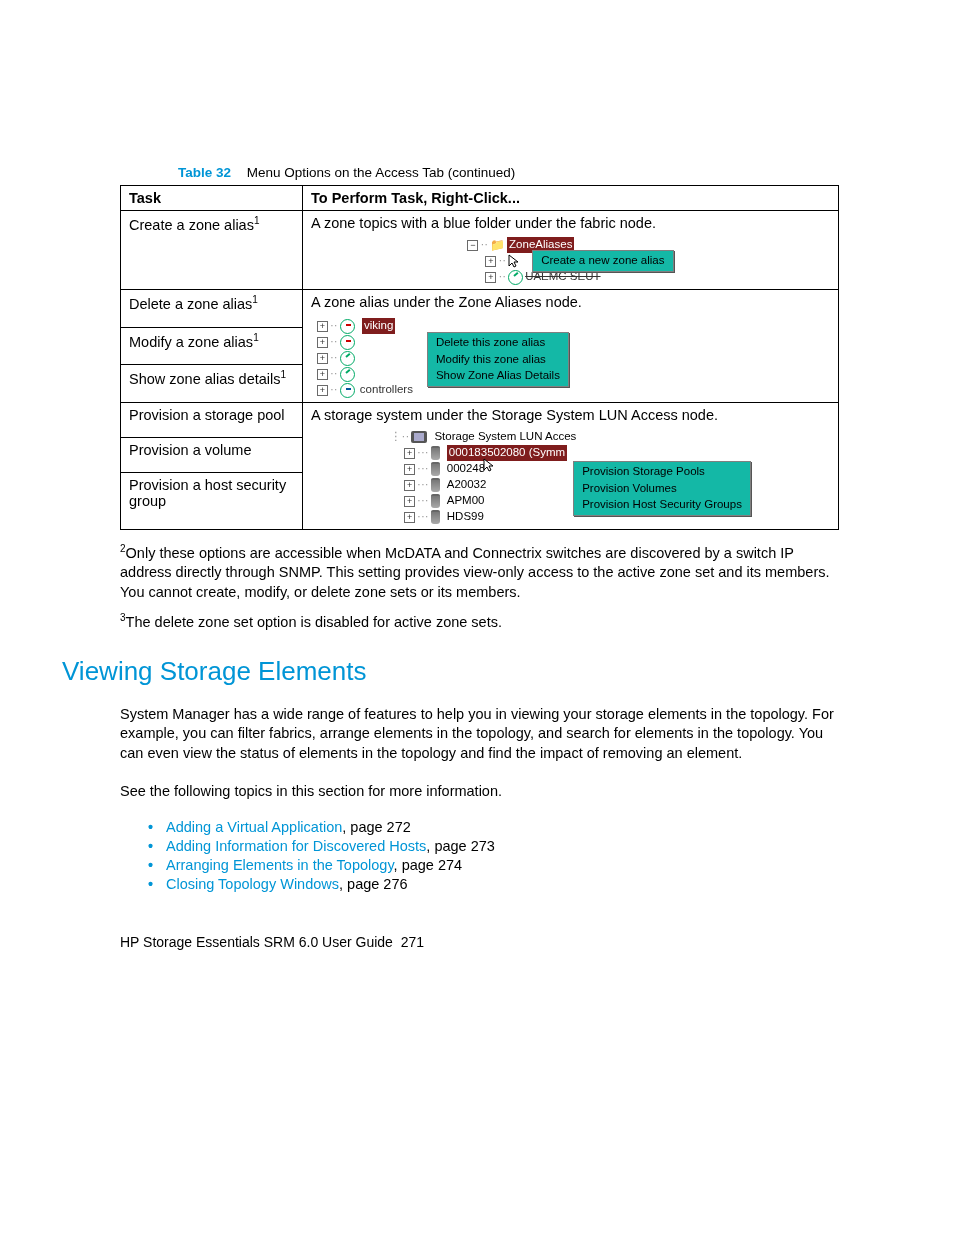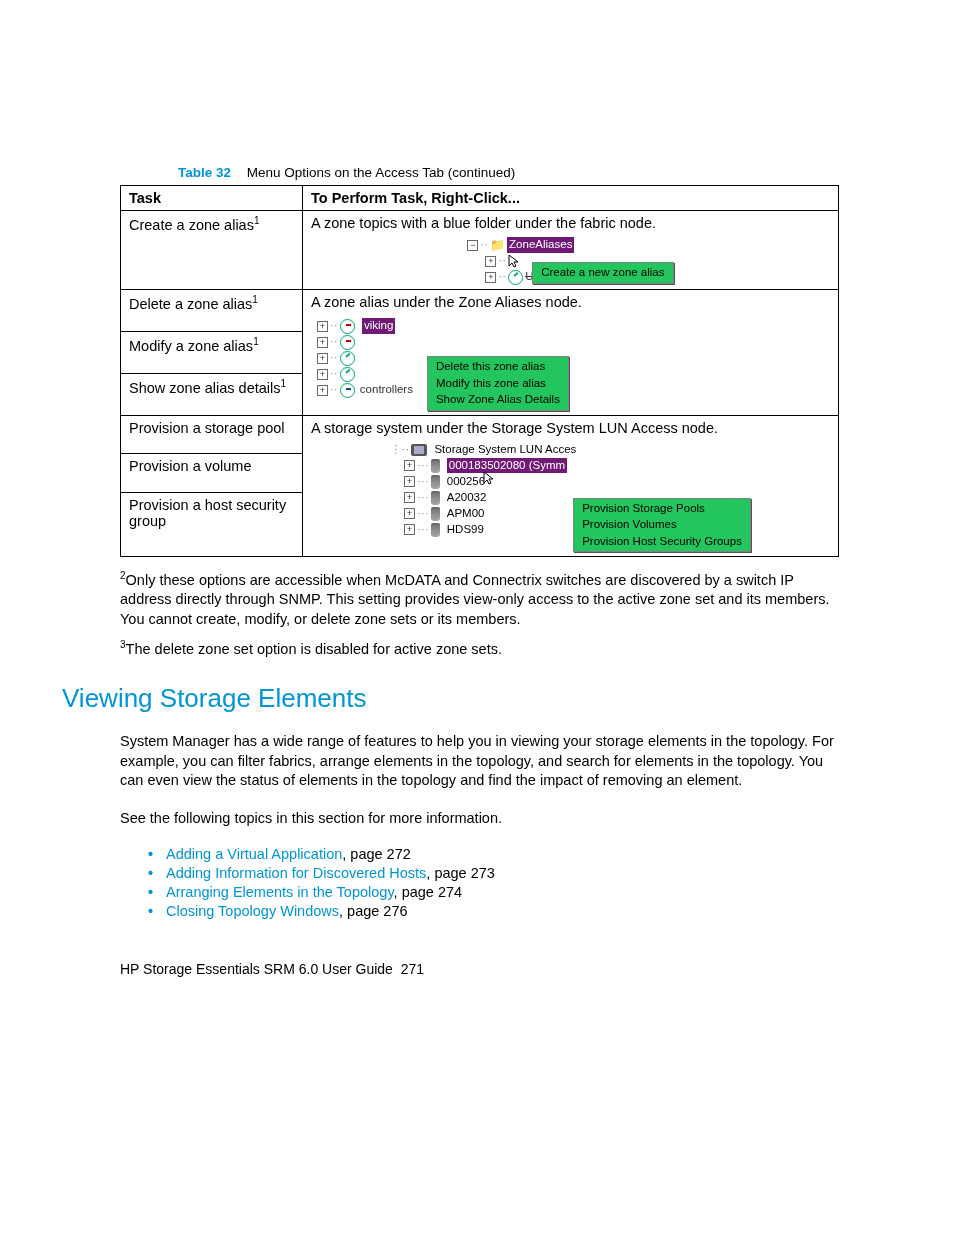--- a/index.html
+++ b/index.html
@@ -54,32 +54,31 @@
     align-items:center;
     gap:2px;
     height:16px;
   }
   .dots { color:#999; letter-spacing:0; }
   .plus-box, .minus-box {
     display:inline-block; width:9px; height:9px; line-height:8px; font-size:9px;
     text-align:center; border:1px solid #6a6a6a; color:#333; background:#fff;
   }
   .selected {
-    background:#701a75; color:#fff; padding:0 2px;
+    background:#7f1d1d; color:#fff; padding:0 2px;
   }
   .menu-box {
     position:relative;
     display:inline-block;
-    background:#22c55e;
+    background:#14b8a6;
     border:1px solid #808080;
     box-shadow:1px 1px 0 #555;
     font-size:11.5px;
     padding:2px 8px;
     white-space:nowrap;
-    margin-top:24px;
   }
   .menu-stack { display:flex; flex-direction:column; gap:1px; }
   .folder-icon { color:#1f66fb; font-size:12px; }
   .clock-icon { width:13px;height:13px;display:inline-block;border:1px solid #0a6; border-radius:50%; position:relative; }
   .clock-icon.r::after{content:"";position:absolute;width:5px;height:2px;background:#c00;top:4px;left:5px;}
   .clock-icon.g::after{content:"";position:absolute;width:5px;height:2px;background:#0a6;top:4px;left:5px;transform:rotate(-40deg);transform-origin:left;}
   .clock-icon.b::after{content:"";position:absolute;width:5px;height:2px;background:#059;top:4px;left:5px;}
   .cyl { width:9px;height:12px;display:inline-block;background:linear-gradient(#777,#aaa);border-radius:2px 2px 3px 3px; border-top:2px solid #666;}
   .sys-icon{width:16px;height:12px;display:inline-block;background:#555;border-radius:2px;position:relative;}
   .sys-icon::after{content:"";position:absolute;left:3px;top:2px;width:10px;height:8px;background:#aac;}
@@ -208,21 +207,21 @@
     <tr class="brd-b-none">
       <td class="taskcol">Provision a storage pool</td>
       <td rowspan="3" style="border-top:1.2px solid #000;">
         <div>A storage system under the Storage System LUN Access node.</div>
         <div class="context-img tree center">
           <div class="tree-cluster" style="position:relative;">
             <div class="tree-row"><span class="dots">⋮··</span><span class="sys-icon"></span>&nbsp;<span>Storage System LUN Acces</span></div>
             <div style="display:flex;">
               <div>
                 <div class="tree-row" style="margin-left:14px;"><span class="plus-box">+</span><span class="dots">···</span><span class="cyl"></span>&nbsp;<span class="selected">000183502080 (Symm</span></div>
-                <div class="tree-row" style="margin-left:14px;"><span class="plus-box">+</span><span class="dots">···</span><span class="cyl"></span>&nbsp;<span>000256</span><svg width="12" height="14" class="cursor">
+                <div class="tree-row" style="margin-left:14px;"><span class="plus-box">+</span><span class="dots">···</span><span class="cyl"></span>&nbsp;<span>000248</span><svg width="12" height="14" class="cursor">
                         <path d="M1 1 L1 12 L4 9 L6 13 L8 12 L6 8 L10 8 Z" fill="#fff" stroke="#000" stroke-width="1"></path>
                       </svg></div>
                 <div class="tree-row" style="margin-left:14px;"><span class="plus-box">+</span><span class="dots">···</span><span class="cyl"></span>&nbsp;<span>A20032</span></div>
                 <div class="tree-row" style="margin-left:14px;"><span class="plus-box">+</span><span class="dots">···</span><span class="cyl"></span>&nbsp;<span>APM00</span></div>
                 <div class="tree-row" style="margin-left:14px;"><span class="plus-box">+</span><span class="dots">···</span><span class="cyl"></span>&nbsp;<span>HDS99</span></div>
               </div>
               <div style="margin-left:6px;margin-top:16px;">
                 <div class="menu-box menu-stack">
                   <span>Provision Storage Pools</span>
                   <span>Provision Volumes</span>

